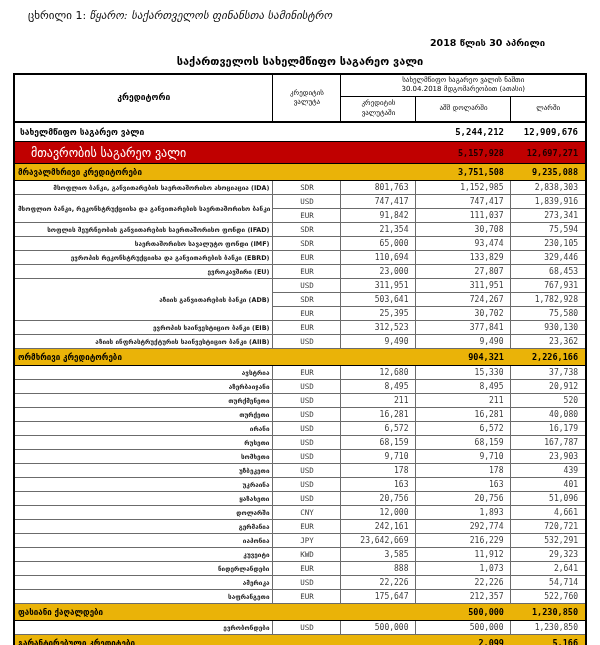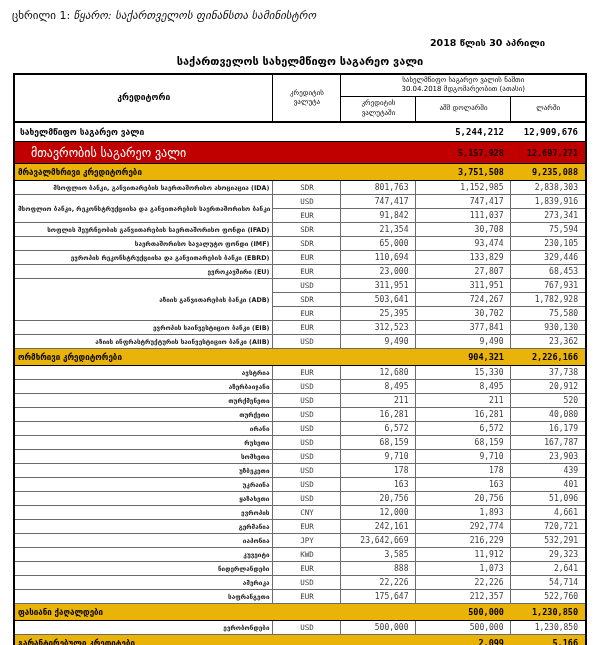--- a/index.html
+++ b/index.html
@@ -1,18 +1,18 @@
 <!DOCTYPE html>
 <html><head>
 <meta charset="utf-8">
 <style>
   * { box-sizing: border-box; margin: 0; padding: 0; }
   html,body { width:600px; height:645px; background:#ffffff; overflow:hidden;
     font-family:"DejaVu Sans", sans-serif; }
-  .caption { font-size:11px; color:#111; padding:9px 0 0 12px; }
+  .caption { font-size:11px; color:#111; padding:9px 0 0 28px; }
   .caption .src { font-style:italic; }
   .date-line { text-align:right; font-weight:bold; font-size:9.5px; color:#000;
     margin:15px 55px 0 0; }
   .page-title { text-align:center; font-weight:bold; font-size:11px; color:#000;
     margin:7px 0 5px 0; }
   table { border-collapse:collapse; width:572px; margin:0 auto;
     border:2px solid #000; table-layout:fixed; }
   th, td { overflow:hidden; white-space:nowrap; }
   thead th { font-weight:normal; font-size:7px; color:#000; text-align:center;
     vertical-align:middle; border:1px solid #000; line-height:1.35; }
@@ -243,21 +243,21 @@
         <td class="c-num">401</td>
       </tr>
       <tr class="row-data">
         <td class="c-label">ყაზახეთი</td>
         <td class="c-cur">USD</td>
         <td class="c-num">20,756</td>
         <td class="c-num">20,756</td>
         <td class="c-num">51,096</td>
       </tr>
       <tr class="row-data">
-        <td class="c-label">ევროპის</td>
+        <td class="c-label">დოლარში</td>
         <td class="c-cur">CNY</td>
         <td class="c-num">12,000</td>
         <td class="c-num">1,893</td>
         <td class="c-num">4,661</td>
       </tr>
       <tr class="row-data">
         <td class="c-label">გერმანია</td>
         <td class="c-cur">EUR</td>
         <td class="c-num">242,161</td>
         <td class="c-num">292,774</td>

